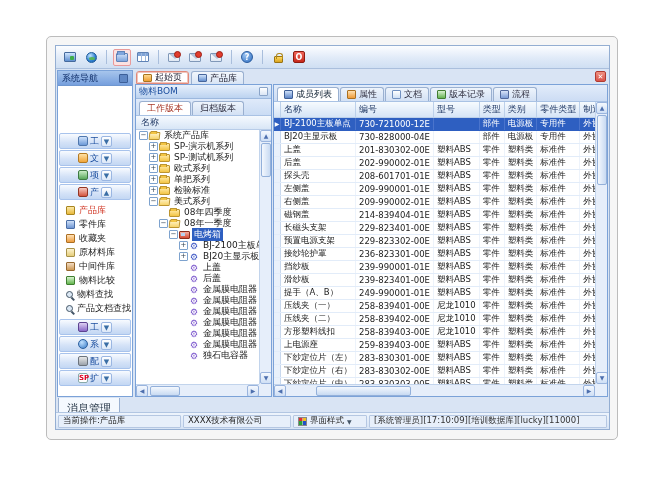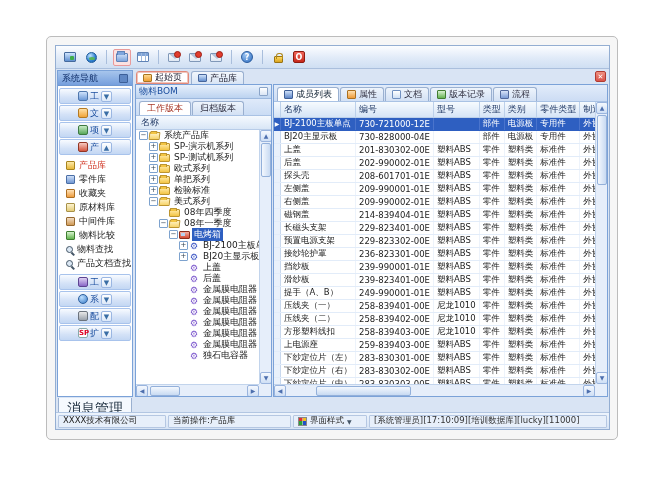--- a/index.html
+++ b/index.html
@@ -41,21 +41,21 @@
   .mail-icon::after { content:""; position:absolute; right:-2px; top:-3px; width:5px; height:5px; border-radius:50%; background:#e23c2e; border:1px solid #9c1f14; }
   .help-icon { width:12px; height:12px; border-radius:50%; background:radial-gradient(circle at 35% 30%, #9cc4f2, #2f6fc2); border:1px solid #275a9e;
     color:#fff; font-size:8px; font-weight:bold; text-align:center; line-height:11px; }
   .lock-icon { width:9px; height:7px; background:linear-gradient(#ffd95e,#d9a420); border:1px solid #9a7415; border-radius:1px; margin-top:4px; }
   .lock-icon::before { content:""; position:absolute; left:1px; top:-4px; width:5px; height:5px; border:1.5px solid #b08a1e; border-bottom:none; border-radius:3px 3px 0 0; }
   .exit-icon { width:12px; height:12px; background:linear-gradient(#f0655a,#c6281b); border:1px solid #8e1a10; border-radius:2px;
     color:#fff; font-size:8px; font-weight:bold; text-align:center; line-height:11px; }
 
   
   .main { flex:1; display:flex; overflow:hidden; }
-  .sidebar { width:76px; background:#fff; border:1px solid #7ba2d8; margin:1px; display:flex; flex-direction:column; overflow:hidden; }
+  .sidebar { width:76px; background:#fff; border:1px solid #7ba2d8; margin:1px; display:flex; flex-direction:column; overflow:hidden;gap:45px; }
   .nav-title { height:15px; background:linear-gradient(#a7c5ec,#769fdd); color:#11306b; font-size:9px;
     display:flex; align-items:center; padding:0 4px; border-bottom:1px solid #6f97d0; }
   .nav-title .spacer { flex:1; }
   .nav-title-btn { width:9px; height:9px; background:#5f87c4; border:1px solid #3c5f98; border-radius:1px; }
   .navgroups { flex:1; background:#fff; padding-top:1px; overflow:hidden; }
   .group-h { height:16px; margin:1px 1px 1px 1px; border:1px solid #a8c3ec; border-radius:2px;
     background:linear-gradient(#f8fbff,#d4e2f7 60%,#c3d7f3); display:flex; align-items:center; padding:0 18px; gap:2px; }
   .group-h .glabel { flex:1; font-size:9px; color:#1a4d9e; white-space:nowrap; overflow:hidden; }
   .chev { width:11px; height:11px; border:1px solid #9ab6e2; border-radius:2px; background:linear-gradient(#fff,#dce8f8);
     color:#3a6ea5; font-size:7px; line-height:10px; text-align:center; }
@@ -155,21 +155,21 @@
     font-size:9px; font-weight:normal; color:#223a66; text-align:left; padding:0 3px; overflow:hidden; white-space:nowrap; }
   .grid td { height:12px; border-bottom:1px solid #e2ecf9; border-right:1px solid #edf3fb; font-size:8.5px; color:#222;
     padding:0 3px; overflow:hidden; white-space:nowrap; }
   .grid td.ind { background:#e9f1fb; border-right:1px solid #c8d8ee; padding:0; text-align:center; font-size:6px; color:#fff; }
   .grid tr.sel td { background:#2e5fc1; color:#fff; border-bottom-color:#2e5fc1; border-right-color:#4a74cc; }
   .grid tr.sel td.ind { background:#2e5fc1; }
 
   
   .msgrow { height:14px; background:#d9e4f4; display:flex; align-items:flex-start; padding-left:2px; }
   .msgtab { height:22px; padding:0 8px; background:#f5f9fe; border:1px solid #9ab0d0; border-top:none;
-    border-radius:0 0 3px 3px; font-size:14px; color:#234; display:flex; align-items:center; }
+    border-radius:0 0 3px 3px; font-size:11px; color:#234; display:flex; align-items:center; }
   .statusbar { height:17px; background:linear-gradient(#eef4fc,#d6e3f5); border-top:1px solid #b2c6e2;
     display:flex; align-items:center; padding:0 2px; gap:2px; }
   .scell { height:13px; border:1px solid #b5c7e2; border-radius:1px; background:#e7effa; display:flex; align-items:center;
     padding:0 4px; font-size:8.5px; color:#222; white-space:nowrap; overflow:hidden; }
   .scompany { width:108px; }
   .sop { flex:1; }
   .sstyle { width:74px; gap:3px; }
   .ssession { width:238px; color:#333; }
   .style-grid-icon { width:9px; height:9px; flex:none; border:1px solid #888;
     background-image:linear-gradient(#e03030 50%, #2aa03a 50%), linear-gradient(#f0c020 50%, #2050c8 50%);
@@ -724,22 +724,22 @@
           </div>
         </div>
       </div>
     </div>
 
     <div class="msgrow">
       <span class="msgtab">消息管理</span>
     </div>
 
     <div class="statusbar">
+      <span class="scell sop">当前操作:产品库</span>
       <span class="scell scompany">XXXX技术有限公司</span>
-      <span class="scell sop">当前操作:产品库</span>
       <span class="scell sstyle">
         <span class="style-grid-icon"></span>
         <span>界面样式</span>
         <span class="ddarrow">▼</span>
       </span>
       <span class="scell ssession">[系统管理员][17:10:09][培训数据库][lucky][11000]</span>
     </div>
 
   </div>
 </div>

